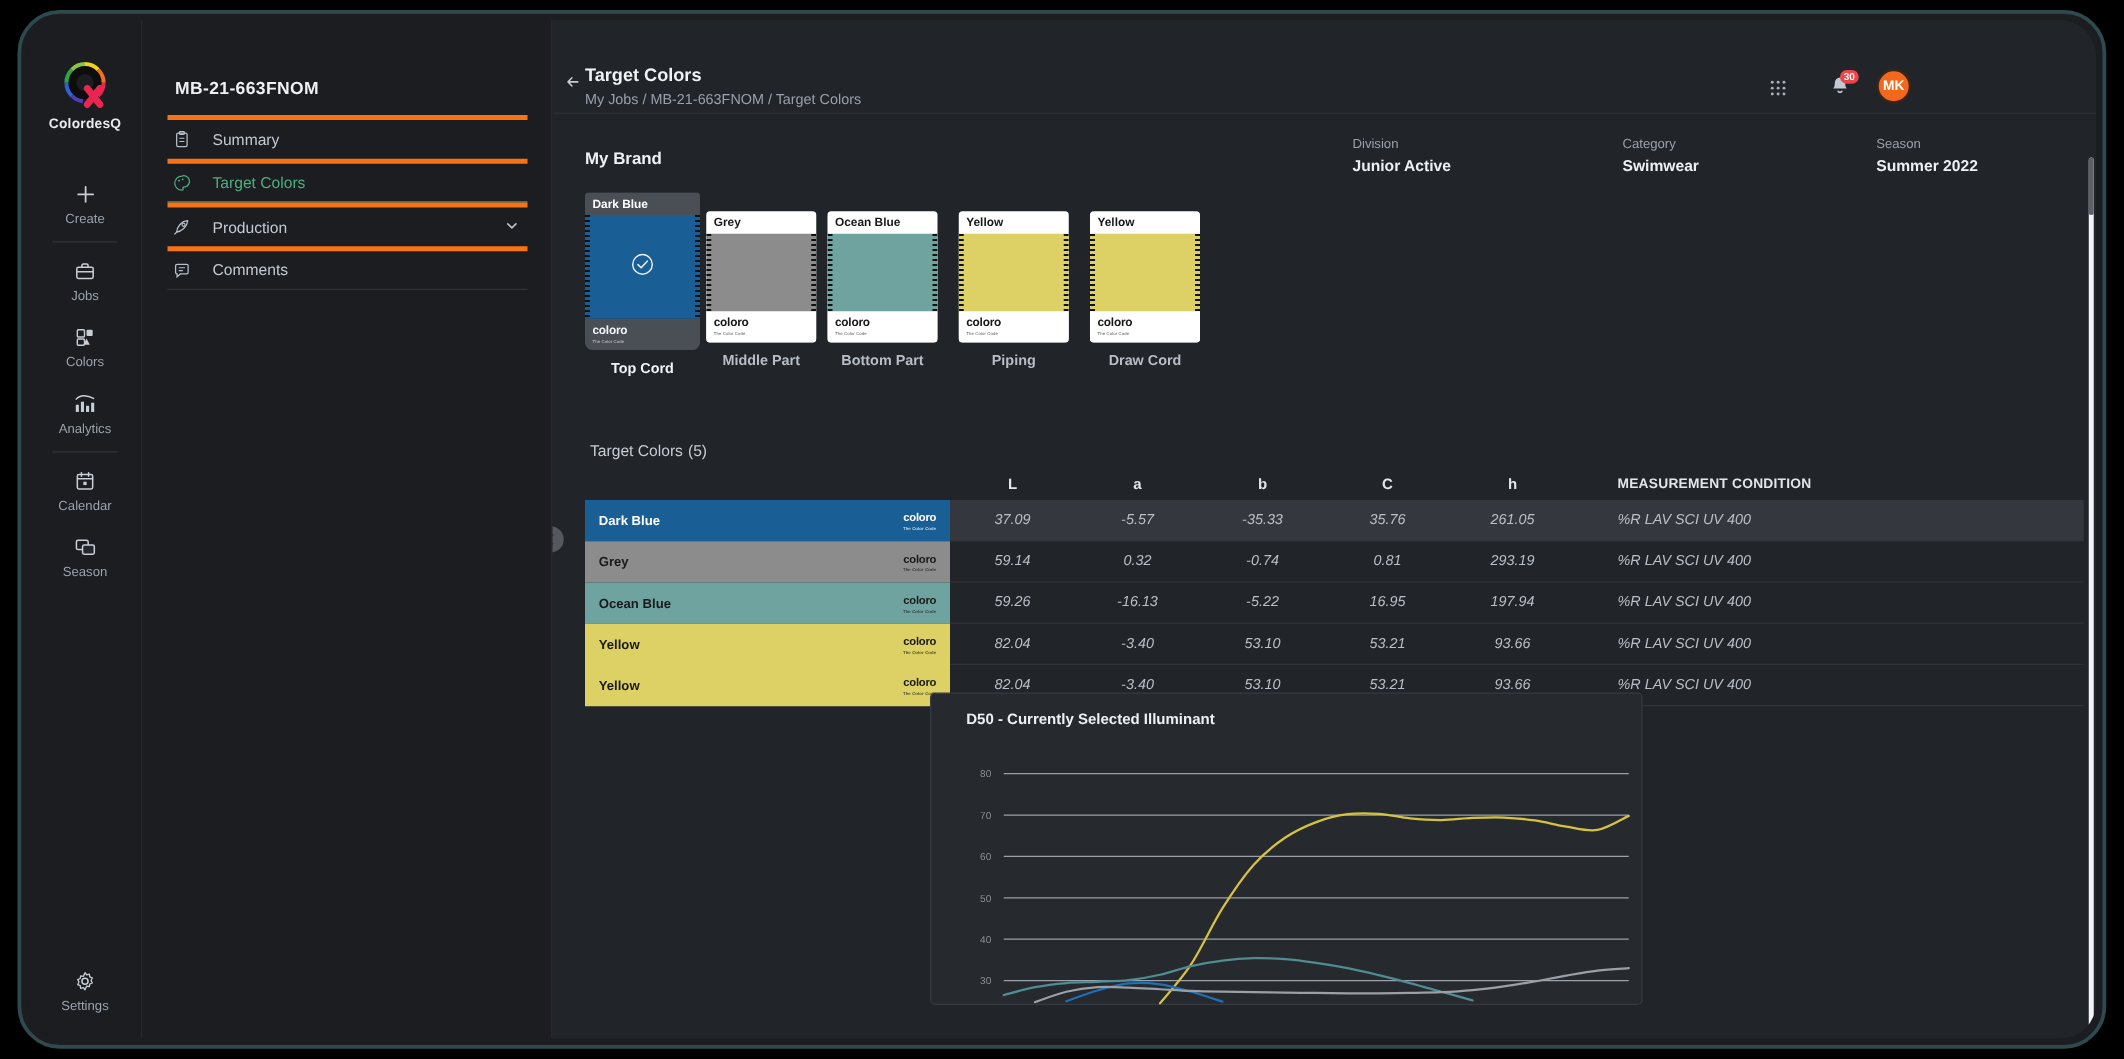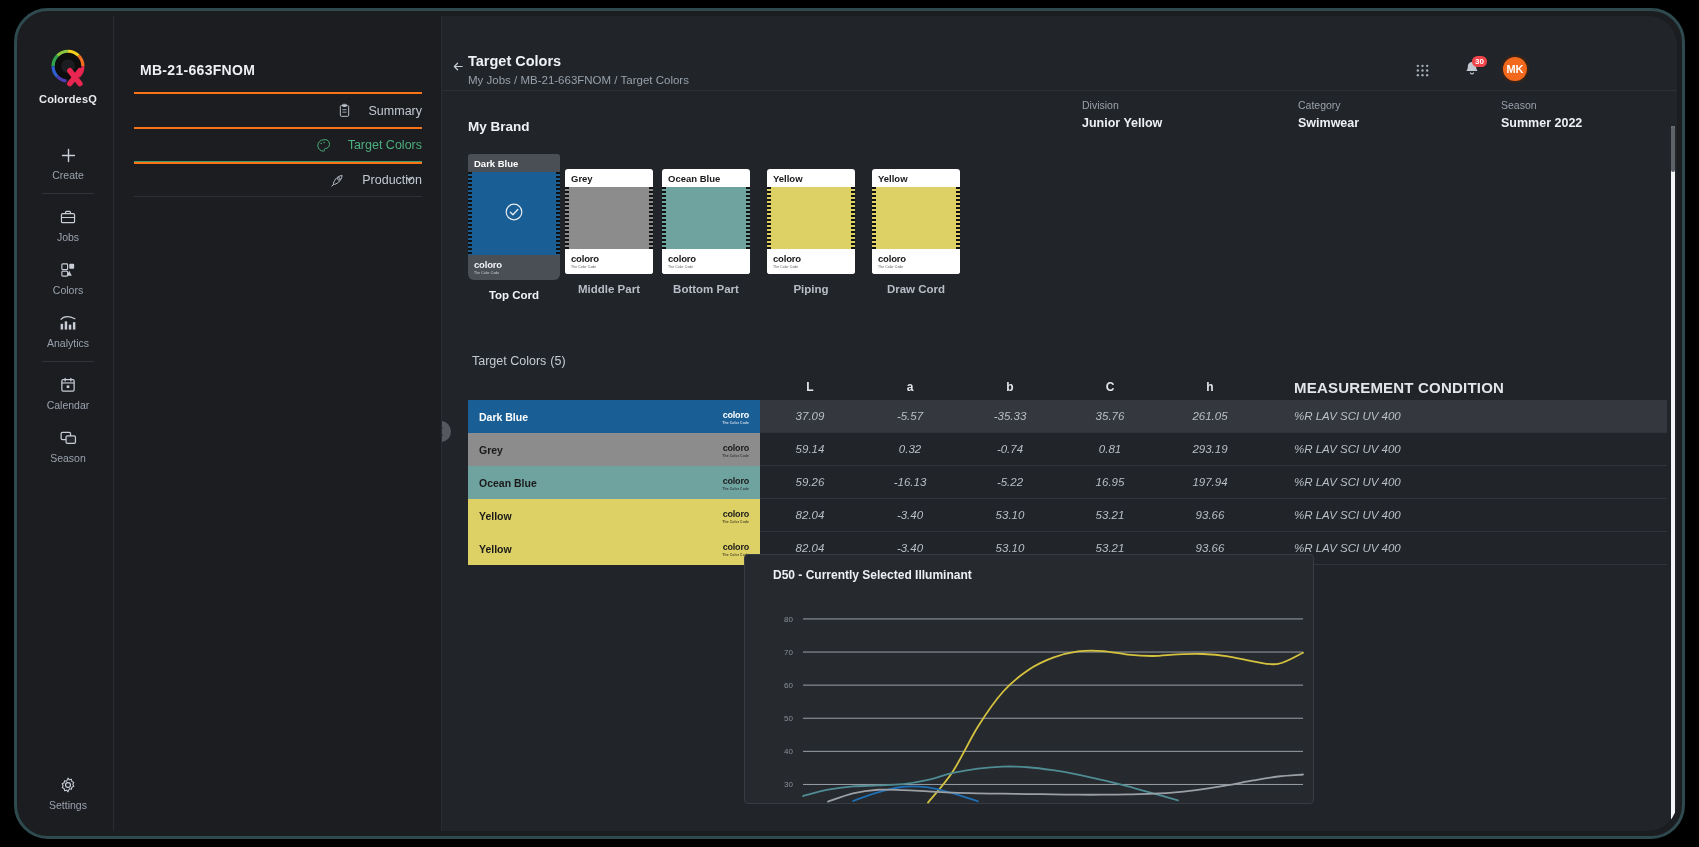--- a/index.html
+++ b/index.html
@@ -51,24 +51,23 @@
   }
   #job-title {
     position: absolute; left: 26px; top: 46px;
     font-size: 14px; font-weight: bold; color: #eef0f3; letter-spacing: .3px;
   }
   #job-menu { position: absolute; left: 20px; top: 76px; width: 288px; }
   .jm-item {
     position: relative;
     display: flex; align-items: center;
     height: 35px;
-    border-top: 2px solid #f97316;
+    border-top: 4px solid #f97316;
     color: #c3c9d2; font-size: 12.5px;
     cursor: pointer;
-    justify-content: flex-end;
   }
   .jm-item:last-child { border-bottom: 1px solid #2d3037; }
   .jm-item .jm-ico { width: 36px; display: flex; align-items: center; justify-content: flex-start; padding-left: 4px; }
   .jm-item.active { color: #4caf7d; border-bottom: 1px solid #3e9f6e; }
   .jm-caret { position: absolute; right: 6px; top: 50%; transform: translateY(-50%); }
 
   
   #main {
     position: absolute; left: 420px; top: 0; right: 0; bottom: 0;
     background: #212428;
@@ -109,21 +108,21 @@
     background: #f2691e; color: #fff;
     font-size: 11px; font-weight: bold;
     display: flex; align-items: center; justify-content: center;
     border: 2px solid #3a2418;
     cursor: pointer;
   }
 
   
   #meta { position: absolute; left: 0; top: 75px; right: 0; height: 60px; }
   #brand { position: absolute; left: 26px; top: 28px; font-size: 13.5px; font-weight: bold; color: #f0f2f5; }
-  .meta-col { position: absolute; top: 8px; }
+  .meta-col { position: absolute; top: 18px; }
   .meta-lbl { font-size: 10.5px; color: #99a1ac; }
   .meta-val { font-size: 12.5px; color: #eef0f3; font-weight: bold; margin-top: 5px; }
 
   
   #swatches { position: absolute; left: 26px; top: 138px; }
   .card { position: absolute; top: 0; }
   .card .card-inner { border-radius: 3px; overflow: hidden; }
   .card .chead {
     font-size: 9.5px; font-weight: bold; padding: 4px 6px 3px 6px;
   }
@@ -142,21 +141,21 @@
   .zigzag-l { left: 0; } .zigzag-r { right: 0; }
 
   
   #tbl-title { position: absolute; left: 26px; top: 338px; font-size: 12.5px; font-weight: bold; color: #eef0f3; }
   #tbl-title span { font-weight: normal; color: #c6ccd4; margin-left: 4px; }
   #table { position: absolute; left: 26px; top: 358px; right: 10px; }
   .thead { display: flex; height: 26px; align-items: center; }
   .th { font-size: 12px; font-weight: bold; color: #e2e6eb; text-align: center; }
   .th.namecol { width: 292px; }
   .th.num { width: 100px; }
-  .th.cond { padding-left: 34px; text-align: left; font-size: 15px; letter-spacing: .2px; }
+  .th.cond { padding-left: 34px; text-align: left; font-size: 11px; letter-spacing: .2px; }
 
   .trow { display: flex; align-items: stretch; height: 33px; }
   .trow.sel .tvals { background: #34383e; }
   .tname {
     width: 292px; display: flex; align-items: center; justify-content: space-between;
     padding: 0 11px; font-size: 10.5px; font-weight: bold;
   }
   .tvals { flex: 1; display: flex; align-items: center; border-bottom: 1px solid #31353b; }
   .td { width: 100px; text-align: center; font-size: 11.5px; color: #b9bfc8; font-style: italic; }
   .td.cond { width: auto; padding-left: 34px; text-align: left; }
@@ -327,20 +326,29 @@
                 </svg>
          </span>
          <span>Production</span>
          <span class="jm-caret">
            <svg width="13" height="13" viewBox="0 0 14 14">
                   <path d="M3.5 5.5 L7 9 L10.5 5.5" fill="none" stroke="#b9c0ca" stroke-width="1.4" stroke-linecap="round" stroke-linejoin="round"></path>
                 </svg>
          </span>
        </div>
 
+       <div class="jm-item">
+         <span class="jm-ico">
+           <svg width="15" height="15" viewBox="0 0 18 18">
+                  <path d="M3 4.4 A1.4 1.4 0 0 1 4.4 3 h9.2 A1.4 1.4 0 0 1 15 4.4 v6.4 A1.4 1.4 0 0 1 13.6 12.2 H7.4 L4.4 15 V12.2 A1.4 1.4 0 0 1 3 10.8z" fill="none" stroke="#b9c0ca" stroke-width="1.2"></path>
+                  <path d="M6 6.3 H12 M6 9 H10" stroke="#b9c0ca" stroke-width="1"></path>
+                </svg>
+         </span>
+         <span>Comments</span>
+       </div>
 
      </div>
    </div>
 
    <div id="main">
 
      <div id="topbar">
        <span id="back-arrow">
          <svg width="13" height="13" viewBox="0 0 14 14">
                 <path d="M11 7 H3 M6 3.5 L2.6 7 L6 10.5" fill="none" stroke="#c6ccd4" stroke-width="1.3" stroke-linecap="round" stroke-linejoin="round"></path>
@@ -374,21 +382,21 @@
          <span id="bell-badge">30</span>
        </span>
 
        <div id="avatar">MK</div>
      </div>
 
      <div id="meta">
        <div id="brand">My Brand</div>
        <div class="meta-col" style="left:640px;">
          <div class="meta-lbl">Division</div>
-         <div class="meta-val">Junior Yellow</div>
+         <div class="meta-val">Junior Active</div>
        </div>
        <div class="meta-col" style="left:856px;">
          <div class="meta-lbl">Category</div>
          <div class="meta-val">Swimwear</div>
        </div>
        <div class="meta-col" style="left:1059px;">
          <div class="meta-lbl">Season</div>
          <div class="meta-val">Summer 2022</div>
        </div>
 

